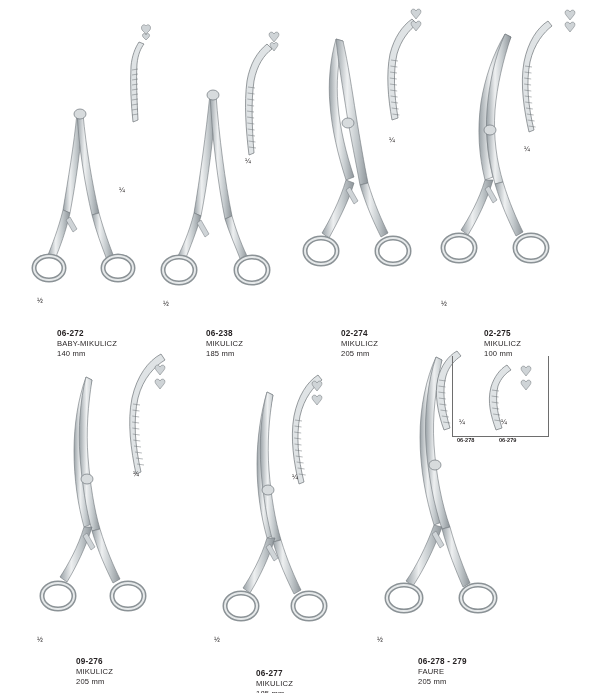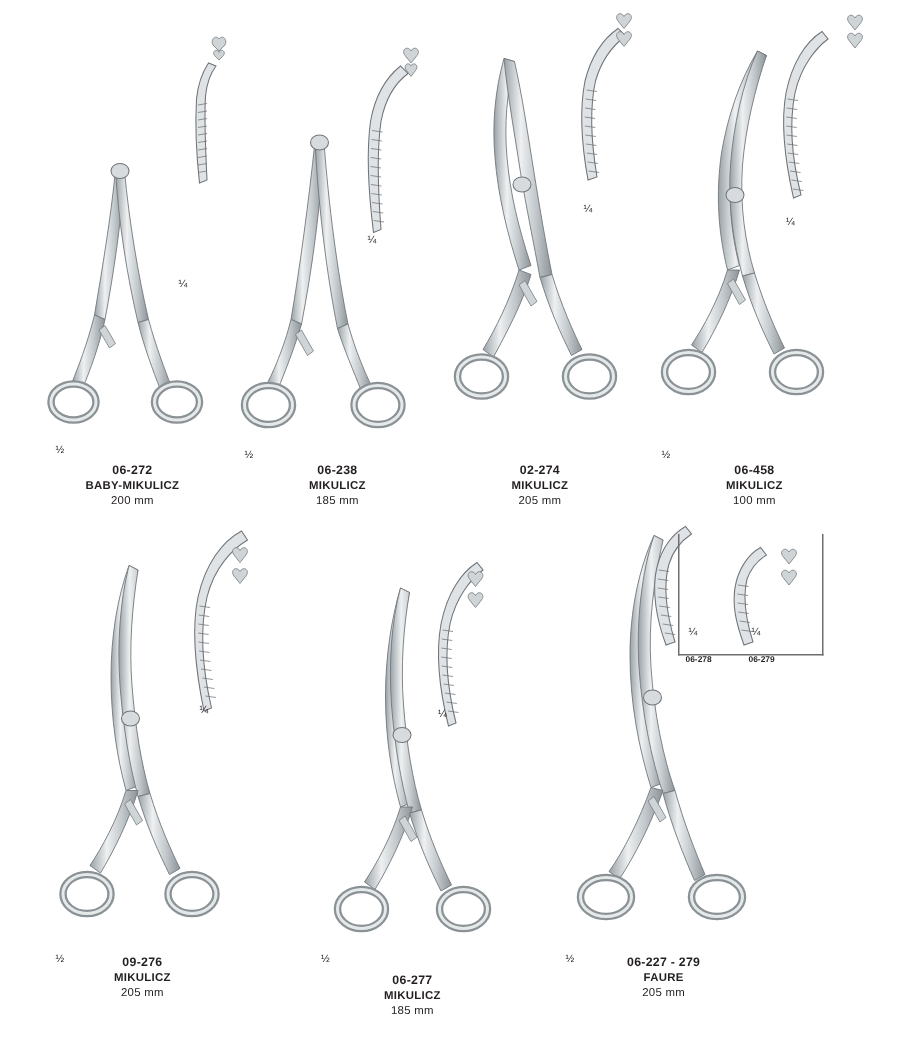--- a/index.html
+++ b/index.html
@@ -18,32 +18,33 @@
   .page {
     position: absolute;
     inset: 0;
     background: #ffffff;
   }
   .item {
     position: absolute;
   }
   .caption {
     position: absolute;
-    text-align: center;
+    text-align: left;
     line-height: 1.35;
+    margin-top: 20px;
   }
   .caption .code {
     font-size: 8.2px;
     font-weight: bold;
     letter-spacing: 0.2px;
     display: block;
   }
   .caption .name {
     font-size: 7.6px;
-    font-weight: bold;
+    font-weight: normal;
     letter-spacing: 0.2px;
     display: block;
   }
   .caption .size {
     font-size: 7.6px;
     font-weight: normal;
     letter-spacing: 0.2px;
     display: block;
   }
   .scale-label {
@@ -118,21 +119,21 @@
 
       <path d="M30,10 C28,6 32,3 34,6 C36,3 40,6 38,10 L34,14 Z" fill="#cfd4d7" stroke="#6f7479" stroke-width="0.5"></path>
       <path d="M31,17 C29,14 33,12 34,15 C35,12 39,14 37,17 L34,20 Z" fill="#cfd4d7" stroke="#6f7479" stroke-width="0.5"></path>
     </svg>
   </div>
   <div class="scale-label" style="left:119px; top:186px;">¼</div>
   <div class="scale-label" style="left:37px; top:297px;">½</div>
   <div class="caption" style="left:57px; top:308px;">
     <span class="code">06-272</span>
     <span class="name">BABY-MIKULICZ</span>
-    <span class="size">200 mm</span>
+    <span class="size">140 mm</span>
   </div>
 
   <div class="item" style="left:160px; top:88px;">
     <svg width="125" height="210" viewBox="0 0 125 210">
       <defs>
         <linearGradient id="g2" x1="0" y1="0" x2="1" y2="0">
           <stop offset="0%" stop-color="#9aa2a7"></stop>
           <stop offset="35%" stop-color="#eef0f1"></stop>
           <stop offset="65%" stop-color="#c4cacd"></stop>
           <stop offset="100%" stop-color="#8d9499"></stop>
@@ -273,21 +274,21 @@
   </div>
   <div class="item" style="left:556px; top:-5px;">
     <svg width="30" height="45" viewBox="0 0 30 45">
       <path d="M10,32 C7,28 12,25 14,29 C16,25 21,28 18,32 L14,37 Z" fill="#cfd4d7" stroke="#6f7479" stroke-width="0.5"></path>
       <path d="M10,20 C7,16 12,13 14,17 C16,13 21,16 18,20 L14,25 Z" fill="#cfd4d7" stroke="#6f7479" stroke-width="0.5"></path>
     </svg>
   </div>
   <div class="scale-label" style="left:524px; top:145px;">¼</div>
   <div class="scale-label" style="left:441px; top:300px;">½</div>
   <div class="caption" style="left:484px; top:308px;">
-    <span class="code">06-458</span>
+    <span class="code">02-275</span>
     <span class="name">MIKULICZ</span>
     <span class="size">100 mm</span>
   </div>
 
   <div class="item" style="left:30px; top:375px;">
     <svg width="130" height="255" viewBox="0 0 130 255">
       <defs>
         <linearGradient id="g5" x1="0" y1="0" x2="1" y2="0">
           <stop offset="0%" stop-color="#9aa2a7"></stop>
           <stop offset="35%" stop-color="#eef0f1"></stop>
@@ -453,18 +454,18 @@
 
   <div class="scale-label" style="left:459px; top:418px;">¼</div>
   <div class="scale-label" style="left:501px; top:418px;">¼</div>
 
   <div class="detail-box" style="left:452px; top:356px; width:95px; height:80px;"></div>
   <div class="detail-code" style="left:457px; top:437px;">06-278</div>
   <div class="detail-code" style="left:499px; top:437px;">06-279</div>
 
   <div class="scale-label" style="left:377px; top:636px;">½</div>
   <div class="caption" style="left:418px; top:636px;">
-    <span class="code">06-227 - 279</span>
+    <span class="code">06-278 - 279</span>
     <span class="name">FAURE</span>
     <span class="size">205 mm</span>
   </div>
 
 </div>
 
 </body></html>

